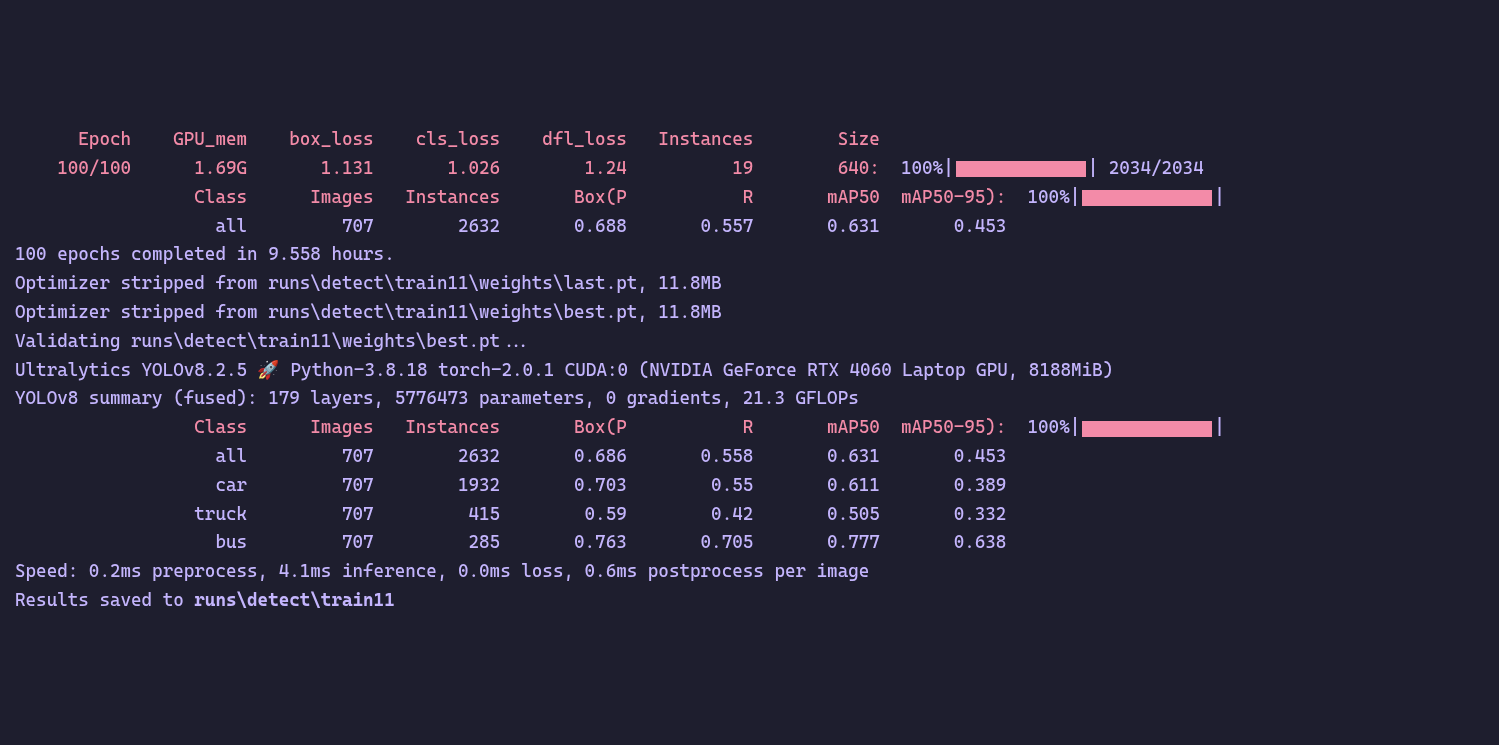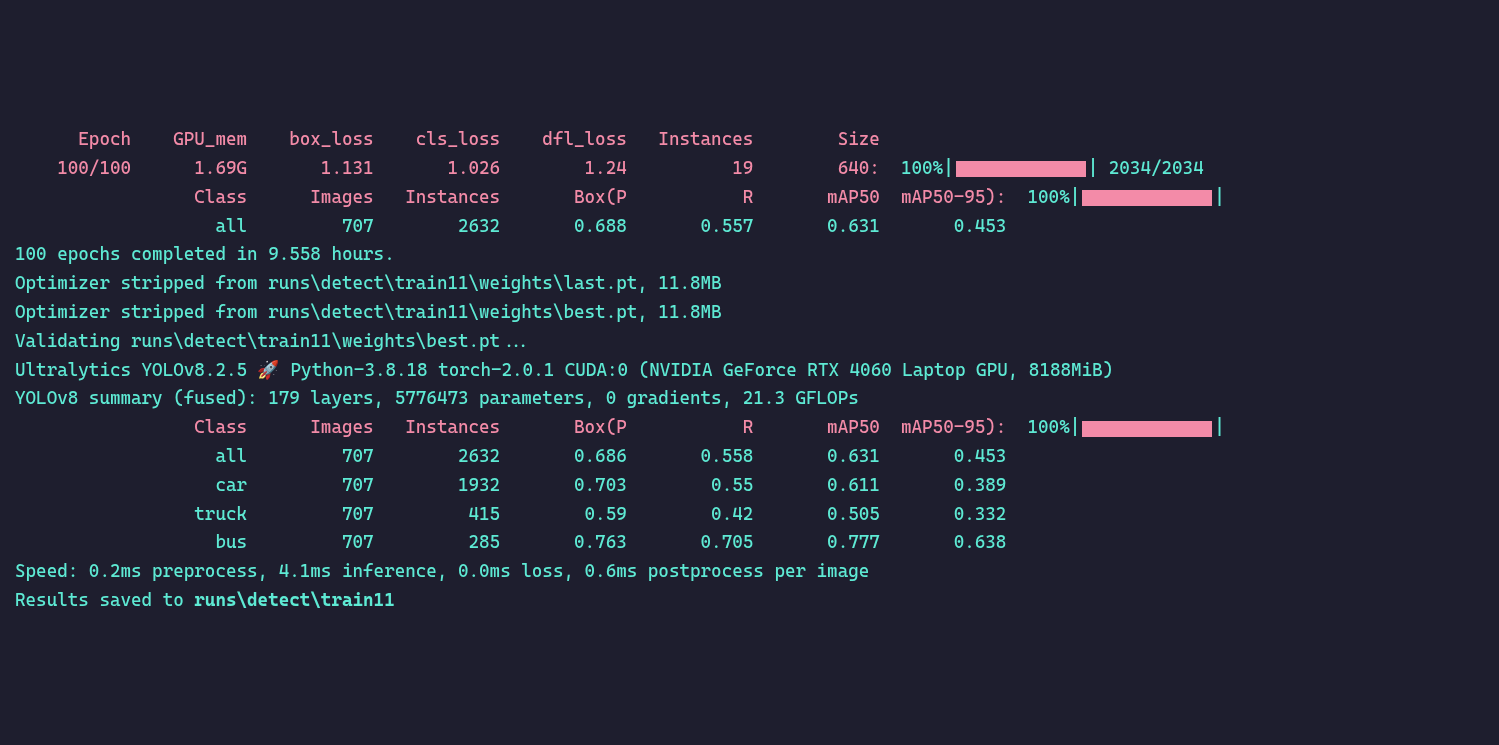--- a/index.html
+++ b/index.html
@@ -7,21 +7,21 @@
     color: #cdd6f4;
     font-family: "Cascadia Code", "Fira Code", "Consolas", monospace;
     font-size: 18px;
     line-height: 1.6;
     margin: 0;
     padding: 10px 15px;
     white-space: pre;
     overflow-x: auto;
   }
   .red { color: #f38ba8; text-align: center; }
-  .white { color: #5eead4; }
+  .white { color: #c4b5fd; }
   .bold { font-weight: bold; margin-top: 28px; }
   .bar {
     display: inline-block;
     width: 130px;
     height: 16px;
     background-color: #f38ba8;
     vertical-align: middle;
     margin: 0 2px;
   }
   .line { display: block; }

